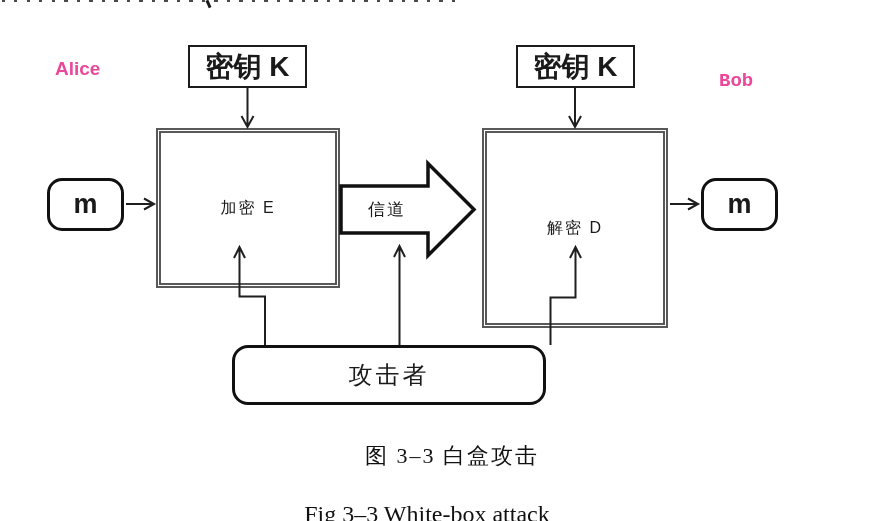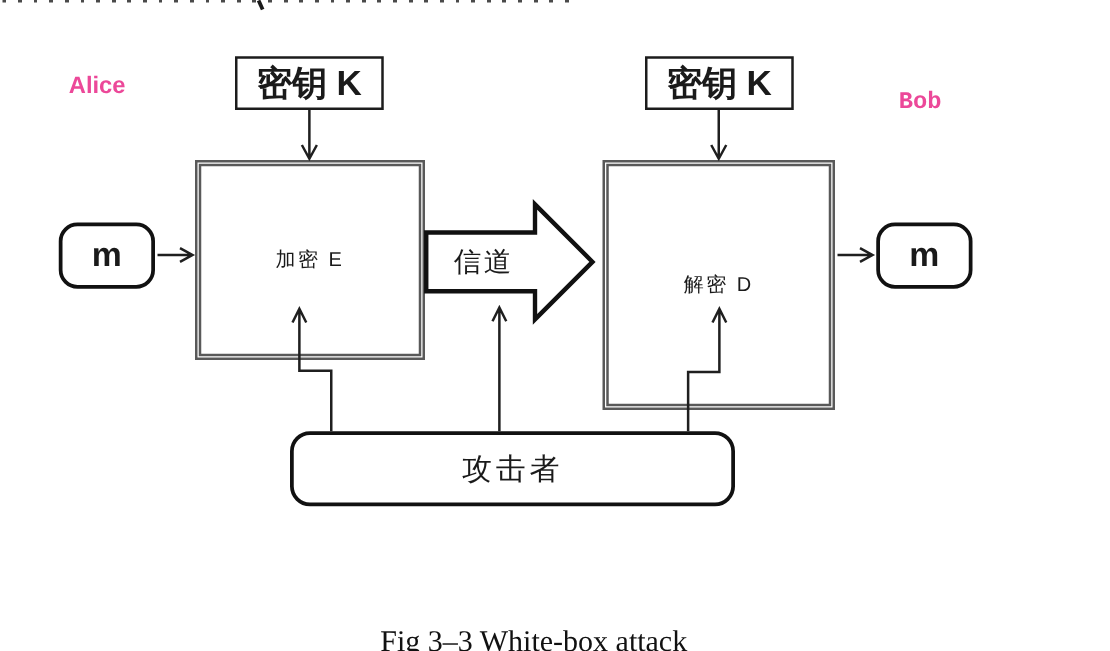--- a/index.html
+++ b/index.html
@@ -65,21 +65,21 @@
     border: 3px solid #111;
     border-radius: 16px;
     background: #fff;
     display: flex; align-items: center; justify-content: center;
     font-size: 24px;
     letter-spacing: 3px;
   }
 
   .channel-label {
     display: flex; align-items: center; justify-content: center;
-    font-size: 22px;
+    font-size: 17px;
     letter-spacing: 2px;
   }
 
   .caption-zh {
     font-family: "Liberation Serif", "DejaVu Serif", serif;
     font-size: 22px;
     letter-spacing: 2px;
     text-align: center;
     color: #111;
   }
@@ -118,21 +118,21 @@
     <span>m</span>
   </div>
 
   <div class="abs proc-box" style="left:156px; top:128px; width:184px; height:160px;">
     <span>加密 E</span>
   </div>
   <div class="abs proc-box" style="left:482px; top:128px; width:186px; height:200px;">
     <span>解密 D</span>
   </div>
 
-  <div class="abs attacker-box" style="left:232px; top:345px; width:356px; height:60px;">
+  <div class="abs attacker-box" style="left:232px; top:345px; width:314px; height:60px;">
     <span>攻击者</span>
   </div>
 
   <svg class="abs connectors" width="888" height="521" viewBox="0 0 888 521">
 
     <polygon points="341,186 428,186 428,163.5 474,209.5 428,255.5 428,233 341,233" fill="#ffffff" stroke="#111111" stroke-width="3.5" stroke-linejoin="miter"></polygon>
 
     <path d="M247.5 88 L247.5 126 M241.5 116 L247.5 127 L253.5 116" fill="none" stroke="#1f1f1f" stroke-width="2"></path>
 
     <path d="M575 88 L575 126 M569 116 L575 127 L581 116" fill="none" stroke="#1f1f1f" stroke-width="2"></path>
@@ -143,15 +143,16 @@
 
     <path d="M265 345 L265 296.5 L239.5 296.5 L239.5 248 M234 258 L239.5 247 L245 258" fill="none" stroke="#1f1f1f" stroke-width="2"></path>
 
     <path d="M399.5 345 L399.5 247 M394 257 L399.5 246 L405 257" fill="none" stroke="#1f1f1f" stroke-width="2"></path>
 
     <path d="M550.5 345 L550.5 297.5 L575.5 297.5 L575.5 248 M570 258 L575.5 247 L581 258" fill="none" stroke="#1f1f1f" stroke-width="2"></path>
   </svg>
 
   <div class="abs channel-label" style="left:343px; top:186px; width:88px; height:47px;">信道</div>
 
+  <div class="abs caption-zh" style="left:302px; top:441px; width:300px;">图 3–3 白盒攻击</div>
   <div class="abs caption-en" style="left:277px; top:484px; width:300px;margin-top:17px;">Fig 3–3 White-box attack</div>
 
 </div>
 
 </body></html>

